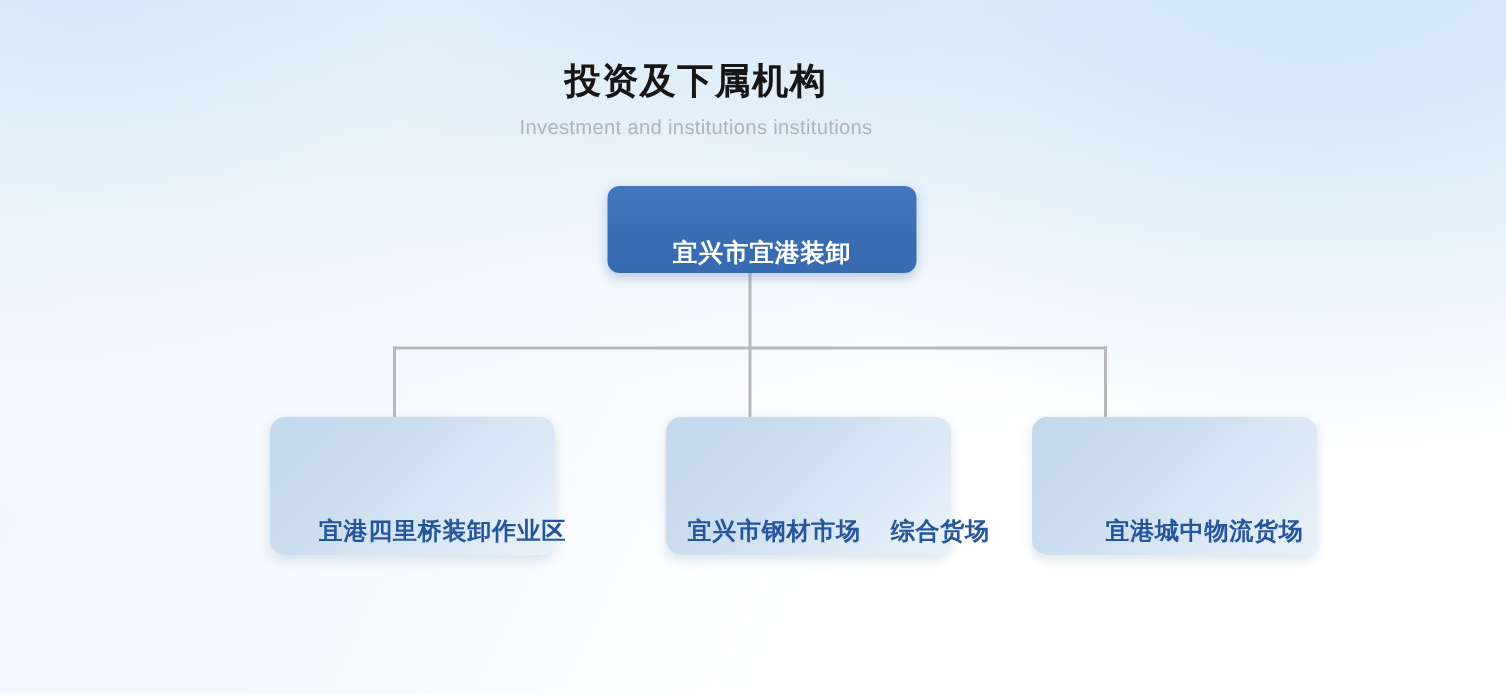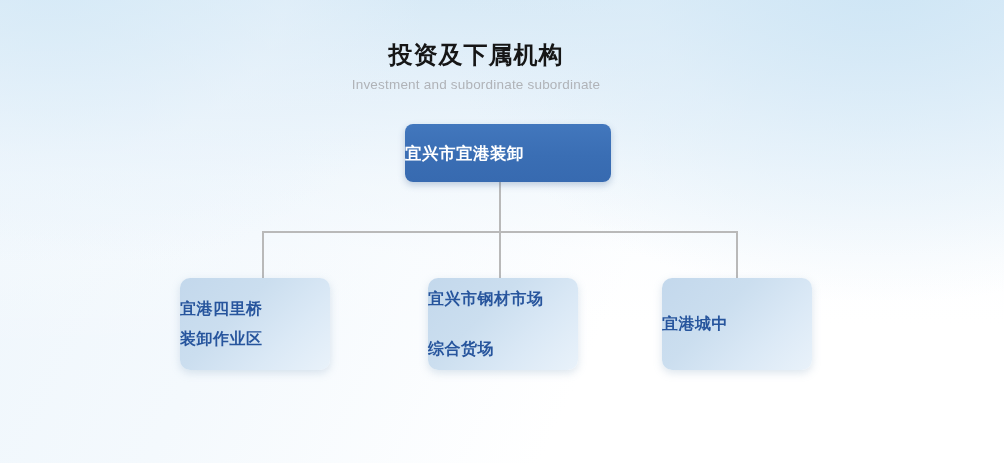--- a/index.html
+++ b/index.html
@@ -57,21 +57,21 @@
     height: 400px;
     background: radial-gradient(ellipse at 35% 30%,
       rgba(214,234,247,0.75) 0%,
       rgba(233,243,251,0.45) 45%,
       rgba(255,255,255,0) 75%);
     pointer-events: none;
   }
 
   .header {
     position: absolute;
-    left: 16px;
+    left: 4px;
     top: 40px;
     width: 920px;
     text-align: center;
     z-index: 3;
   }
   .title {
     font-size: 24px;
     font-weight: bold;
     color: #161616;
     letter-spacing: 1px;
@@ -108,22 +108,22 @@
   #line-root-down   { left: 499px; top: 182px; height: 51px; }
   #line-bar         { left: 262px; top: 231px; width: 476px; }
   #line-drop-left   { left: 262px; top: 231px; height: 48px; }
   #line-drop-center { left: 499px; top: 231px; height: 48px; }
   #line-drop-right  { left: 736px; top: 231px; height: 48px; }
 
   
   .node {
     position: absolute;
     display: flex;
-    flex-direction: column;
-    align-items: flex-start;
+    flex-direction: row;
+    align-items: flex-end;
     justify-content: center;
     text-align: center;
     z-index: 2;
   }
   .node-line { white-space: nowrap; }
 
   #node-root {
     left: 405px;
     top: 124px;
     width: 206px;
@@ -140,40 +140,41 @@
     letter-spacing: 0.5px;
   }
 
   .node-child {
     width: 150px;
     height: 92px;
     border-radius: 10px;
     background: linear-gradient(135deg, #c3d8ec 0%, #cbdeef 38%, #dbe9f6 70%, #e9f2fa 100%);
     box-shadow: 0 3px 8px rgba(130,160,190,0.28);
     color: #27559d;
+    padding-left: 40px;
   }
   .node-child .node-line {
     font-size: 16px;
     font-weight: bold;
     line-height: 30px;
     letter-spacing: 0.5px;
   }
 
   #node-child-0 { left: 180px; top: 278px; }
-  #node-child-1 { left: 428px; top: 278px; gap: 20px; }
-  #node-child-2 { left: 662px; top: 278px; }
+  #node-child-1 { left: 444px; top: 278px; gap: 20px; }
+  #node-child-2 { left: 688px; top: 278px; }
 </style>
 </head>
 <body>
 
 <div id="org-page">
 
   <div class="header">
     <div class="title">投资及下属机构</div>
-    <div class="subtitle">Investment and subordinate subordinate</div>
+    <div class="subtitle">Investment and institutions institutions</div>
   </div>
 
   <div class="connectors">
     <div class="line line-v" id="line-root-down"></div>
     <div class="line line-h" id="line-bar"></div>
     <div class="line line-v" id="line-drop-left"></div>
     <div class="line line-v" id="line-drop-center"></div>
     <div class="line line-v" id="line-drop-right"></div>
   </div>
 
@@ -186,15 +187,16 @@
     <span class="node-line">装卸作业区</span>
   </div>
 
   <div class="node node-child" id="node-child-1">
     <span class="node-line">宜兴市钢材市场</span>
     <span class="node-line">综合货场</span>
   </div>
 
   <div class="node node-child" id="node-child-2">
     <span class="node-line">宜港城中</span>
+    <span class="node-line">物流货场</span>
   </div>
 
 </div>
 
 </body></html>

